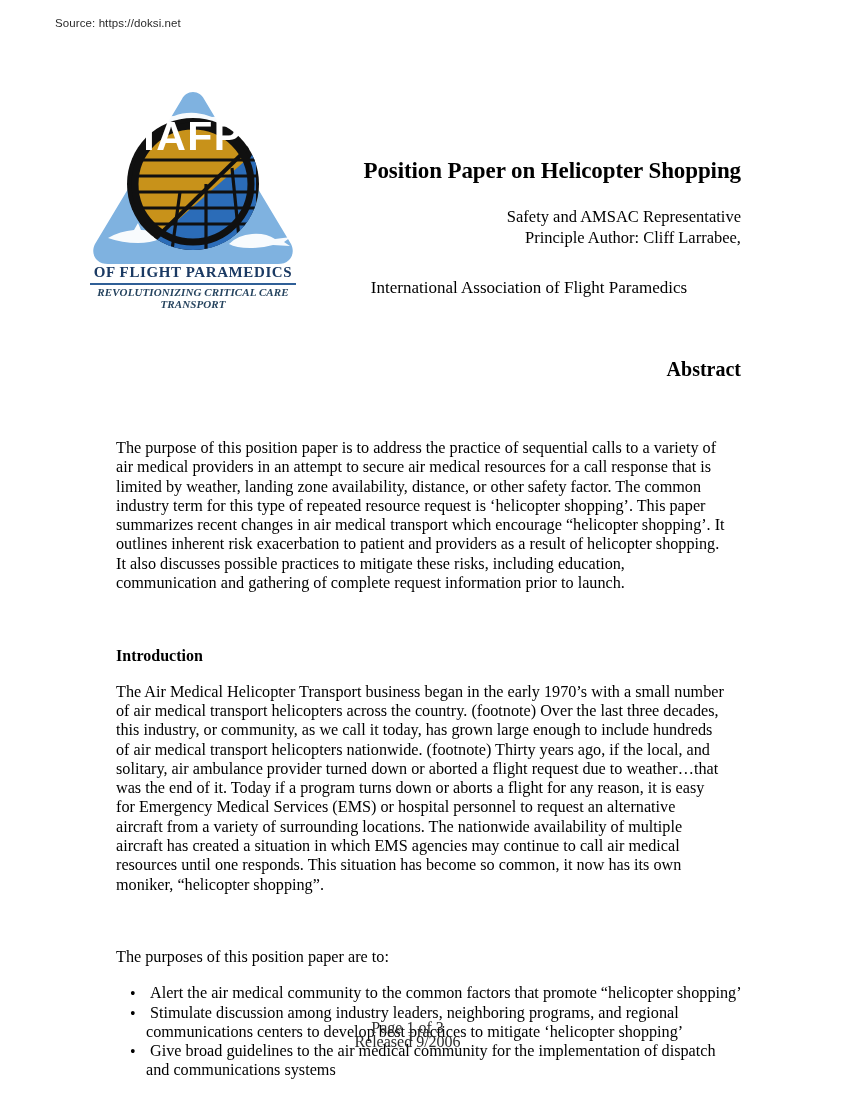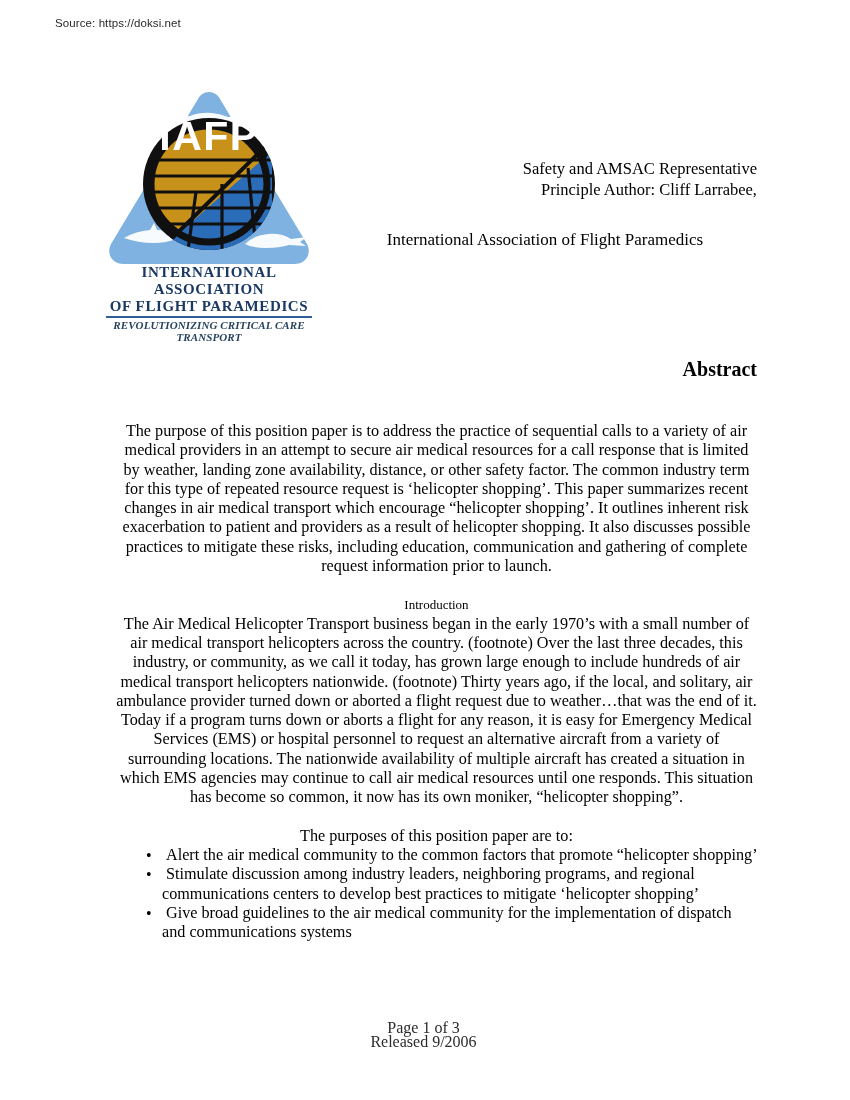--- a/index.html
+++ b/index.html
@@ -24,21 +24,21 @@
     font-family: "Liberation Sans", sans-serif;
     font-size: 11.5px;
     color: #2a2a2a;
     letter-spacing: 0.1px;
     margin-left: 43px;
   }
 
   
   .page {
     position: absolute;
-    top: 0; left: 16px;
+    top: 0; left: 0;
     width: 736px;
     height: 1100px;
   }
 
   
   .header {
     position: absolute;
     top: 88px;
     left: 0;
     width: 850px;
@@ -132,27 +132,26 @@
   
   .body-col {
     position: absolute;
     left: 99px;
     top: 422px;
     width: 643px;
     font-size: 16.2px;
     line-height: 19.3px;
   }
   .body-col p {
-    margin: 0;
-    text-align: center;
+    margin: 17px;
   }
   .para-gap { height: 19px; }
   .section-heading {
-    font-weight: 400;
-    font-size: 13px;
+    font-weight: 700;
+    font-size: 16px;
   }
   .lead-in { margin-top: 0; }
 
   ul.bullets {
     list-style: none;
     margin: 0;
     padding: 0;
   }
   ul.bullets li {
     position: relative;
@@ -236,28 +235,28 @@
 
             <path d="M166 56 L60 160" stroke="#101010" stroke-width="4" fill="none"></path>
           </g>
           <circle cx="107" cy="96" r="58" fill="none" stroke="#101010" stroke-width="7"></circle>
 
           <text x="107" y="62" text-anchor="middle" font-family="Liberation Sans, sans-serif" font-size="41" font-weight="bold" fill="#ffffff" letter-spacing="1.5">IAFP</text>
         </svg>
       </div>
 
       <div class="logo-text">
-        <div class="logo-line1">INTERNATIONAL ASSOCIATION</div>
         <div class="logo-line2">OF FLIGHT PARAMEDICS</div>
         <div class="logo-rule"></div>
         <div class="logo-tagline">REVOLUTIONIZING CRITICAL CARE TRANSPORT</div>
       </div>
     </div>
 
     <div class="title-block">
+      <h1 class="doc-title">Position Paper on Helicopter Shopping</h1>
       <div class="author-line">Safety and AMSAC Representative</div>
       <div class="author-line">Principle Author: Cliff Larrabee,</div>
       <div class="org-line">International Association of Flight Paramedics</div>
     </div>
   </div>
 
   <div class="abstract-heading">Abstract</div>
 
   <div class="body-col">
 

